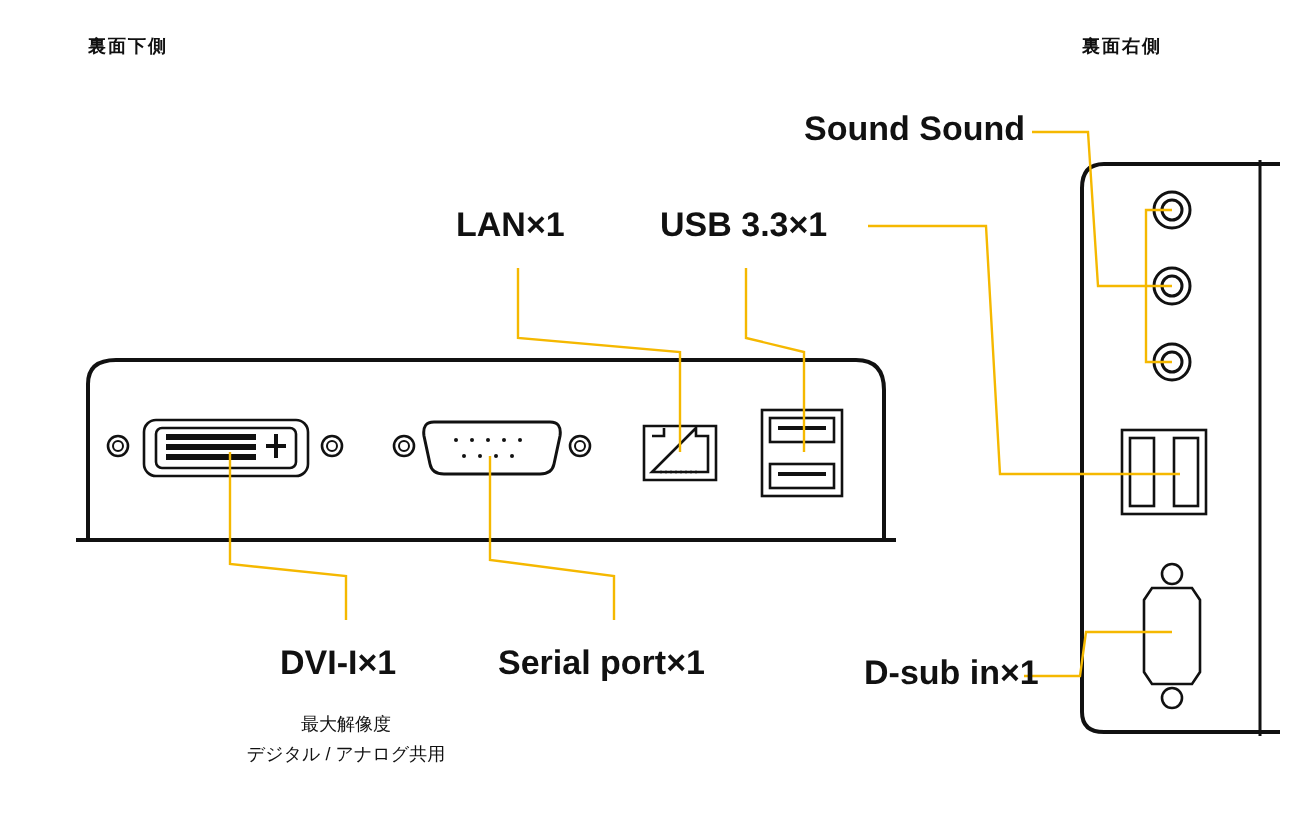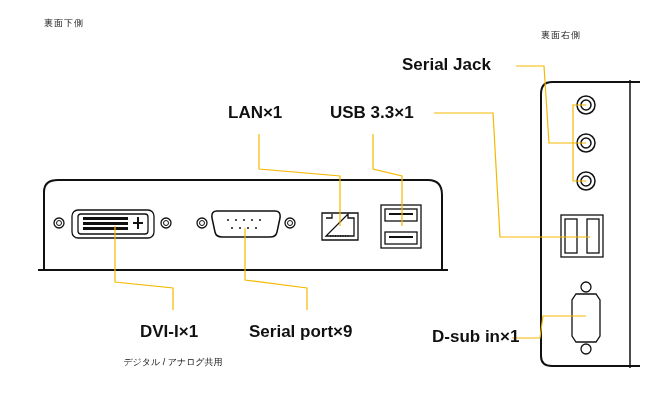--- a/index.html
+++ b/index.html
@@ -1,28 +1,28 @@
 <!DOCTYPE html>
 <html><head>
 <meta charset="utf-8">
 <style>
   html, body { margin:0; padding:0; background:#fff; }
   body { width:650px; height:416px; position:relative; overflow:hidden;
          font-family:"Liberation Sans", "DejaVu Sans", sans-serif; color:#111; }
   .abs { position:absolute; }
-  .section-title { font-size:9px; font-weight:normal; letter-spacing:1px; }
+  .section-title { font-size:9px; font-weight:bold; letter-spacing:1px; }
   .port-label { font-size:17px; font-weight:bold; white-space:nowrap; }
   .note { font-size:9px; text-align:center; line-height:15px; }
   svg { position:absolute; left:0; top:0; }
 </style>
 </head>
 <body>
 
 <div class="abs section-title" style="left:44px;top:17px;">裏面下側</div>
-<div class="abs section-title" style="left:541px;top:17px;margin-top:12px;">裏面右側</div>
+<div class="abs section-title" style="left:541px;top:17px;">裏面右側</div>
 
 <svg width="650" height="416" viewBox="0 0 650 416">
 
   <path d="M44,270 L44,192 Q44,180 58,180 L428,180 Q442,180 442,195 L442,270" fill="none" stroke="#111" stroke-width="2"></path>
   <line x1="38" y1="270" x2="448" y2="270" stroke="#111" stroke-width="2"></line>
 
   <g>
     <circle cx="59" cy="223" r="5" fill="none" stroke="#111" stroke-width="1.3"></circle>
       <circle cx="59" cy="223" r="2.5" fill="none" stroke="#111"></circle>
     <rect x="72" y="210" width="82" height="28" rx="6" fill="none" stroke="#111" stroke-width="1.3"></rect>
@@ -99,20 +99,21 @@
     <path d="M373,134 L373,169 L402,176 L402,226"></path>
     <path d="M434,113 L493,113 L500,237 L590,237"></path>
     <path d="M516,66 L544,66 L549,143 L586,143"></path>
     <path d="M586,105 L573,105 L573,181 L586,181"></path>
     <path d="M512,338 L540,338 L543,316 L586,316"></path>
   </g>
 </svg>
 
 <div class="abs port-label" style="left:228px;top:103px;">LAN×1</div>
 <div class="abs port-label" style="left:330px;top:103px;">USB 3.3×1</div>
-<div class="abs port-label" style="left:402px;top:55px;">Serial Jack</div>
+<div class="abs port-label" style="left:402px;top:55px;">Sound Sound</div>
 <div class="abs port-label" style="left:140px;top:322px;text-align:center;">DVI-I×1</div>
-<div class="abs port-label" style="left:249px;top:322px;">Serial port×9</div>
+<div class="abs port-label" style="left:249px;top:322px;">Serial port×1</div>
 <div class="abs port-label" style="left:412px;top:327px;margin-left:20px;">D-sub in×1</div>
 
 <div class="abs note" style="left:118px;top:355px;width:110px;">
+  <div>最大解像度</div>
   <div>デジタル / アナログ共用</div>
 </div>
 
 </body></html>

